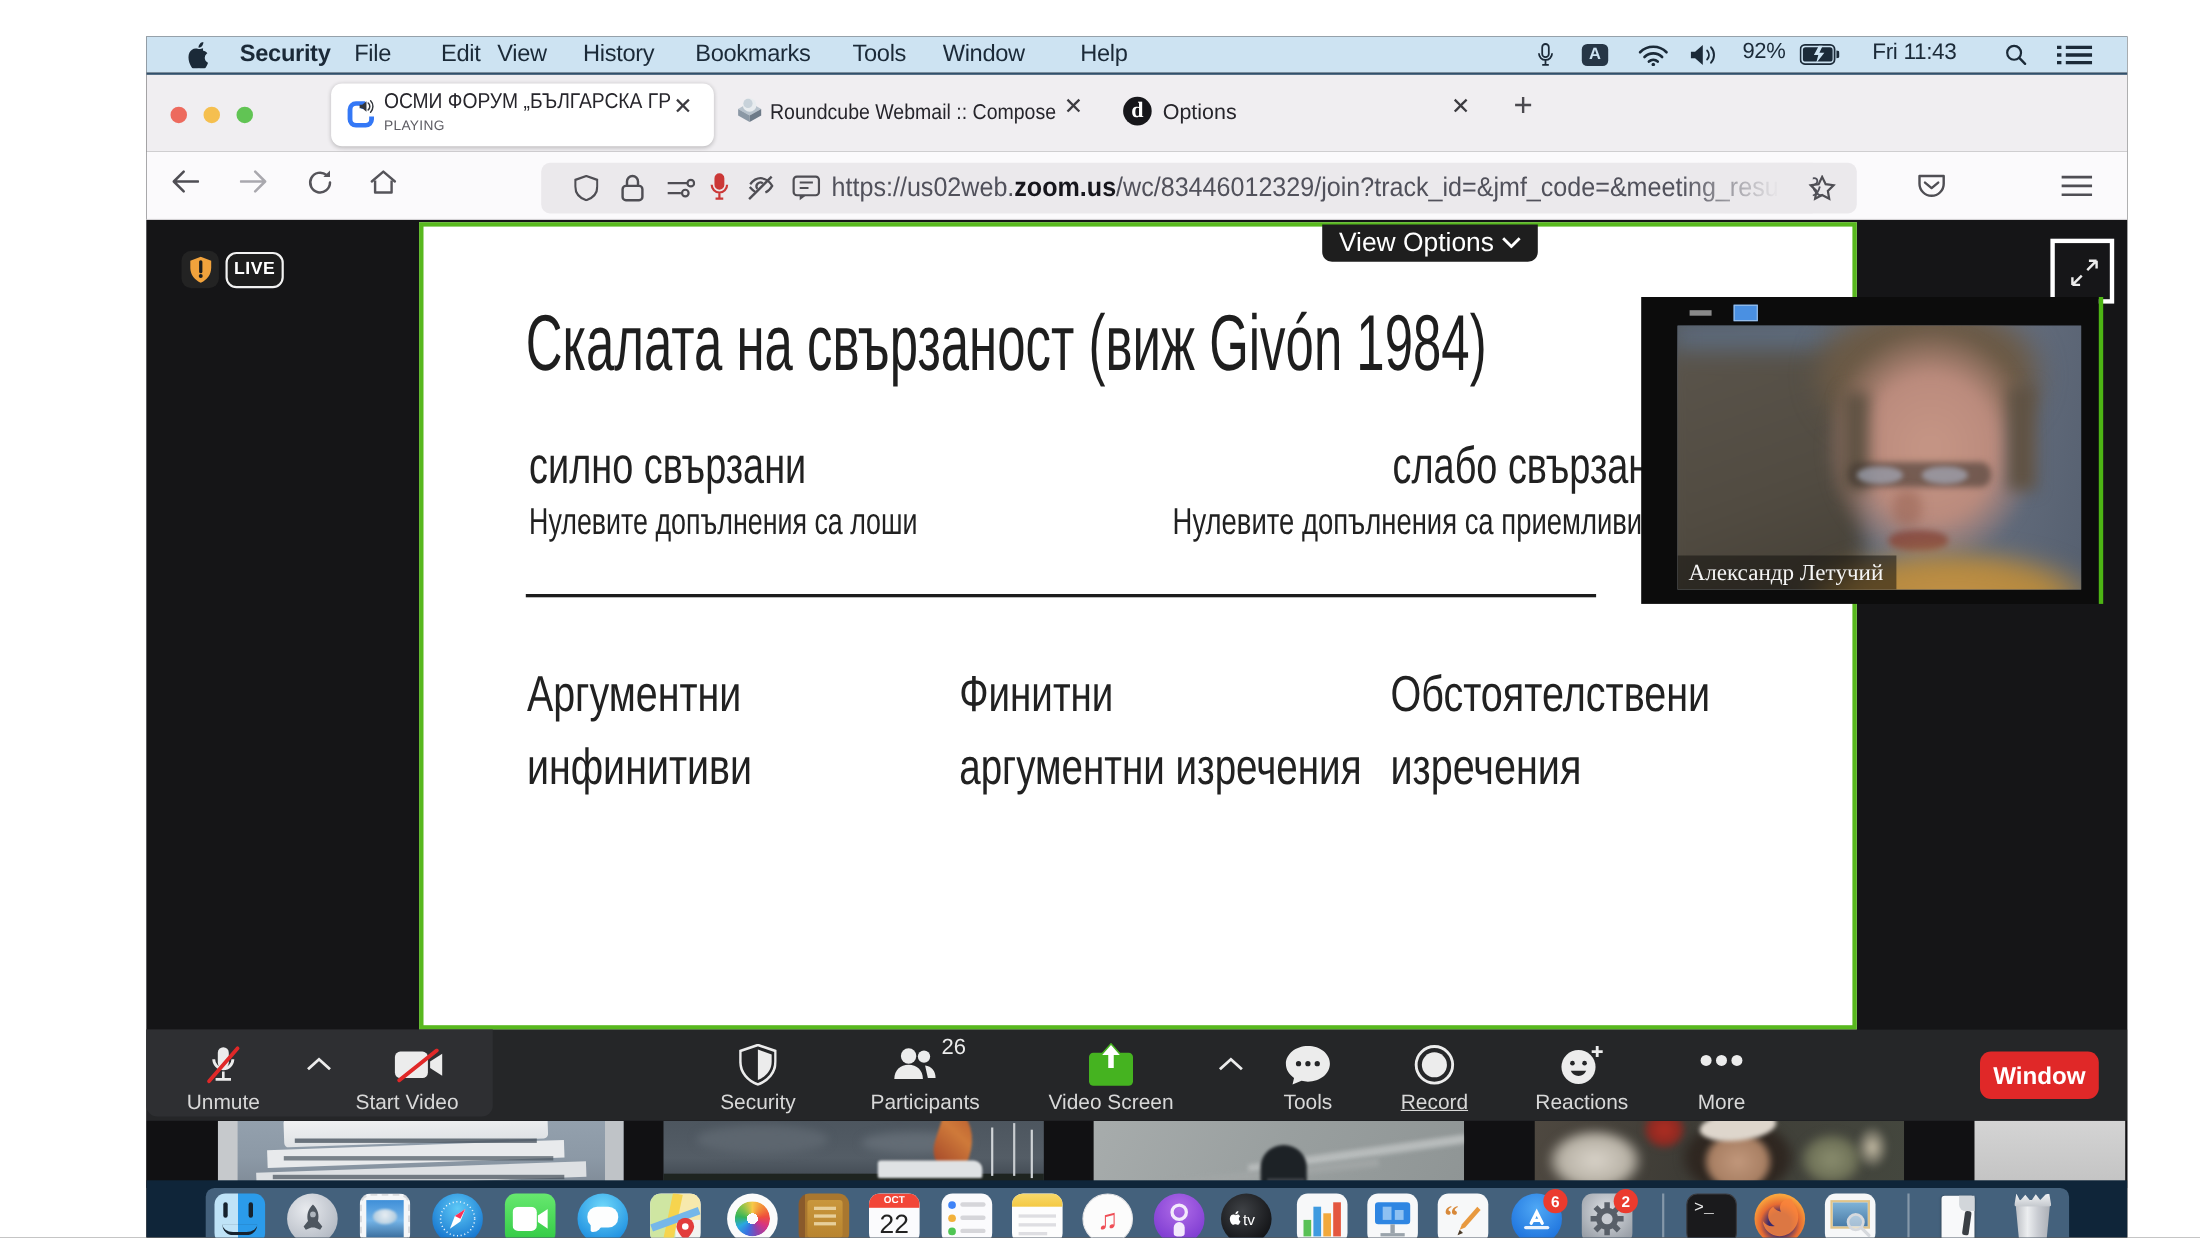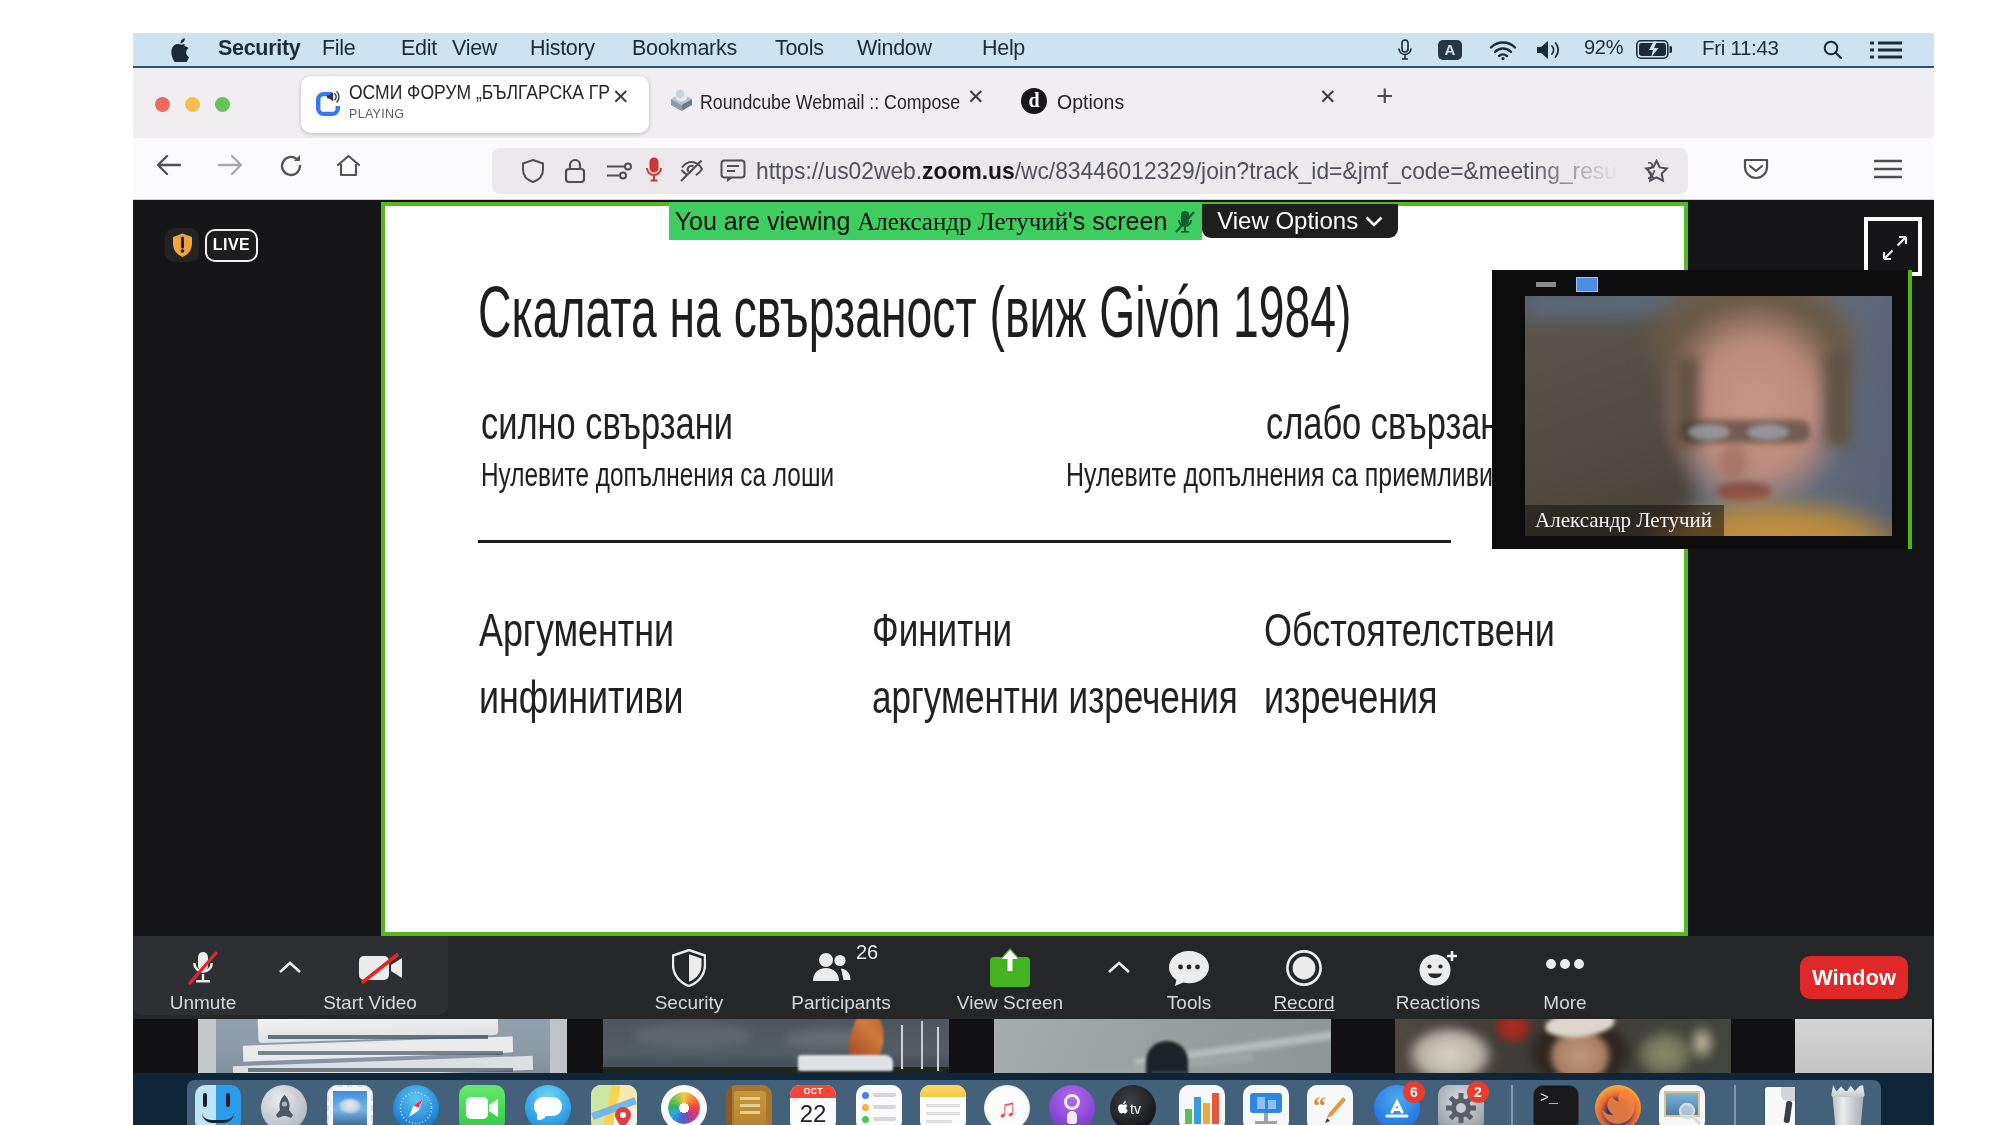--- a/index.html
+++ b/index.html
@@ -215,27 +215,20 @@
     <div class="t" id="st1" style="left:93px;top:70px;font-size:72px;line-height:72px;color:#1e1e1e;transform:scaleX(0.643);">Скалата на свързаност (виж Givón 1984)</div>
     <div class="t" id="st2" style="left:96px;top:193px;font-size:47px;line-height:47px;transform:scaleX(0.732);">силно свързани</div>
     <div class="t" id="st3" style="left:881px;top:193px;font-size:47px;line-height:47px;transform:scaleX(0.732);">слабо свързани</div>
     <div class="t" id="st4" style="left:96px;top:251px;font-size:34px;line-height:34px;transform:scaleX(0.717);">Нулевите допълнения са лоши</div>
     <div class="t" id="st5" style="left:681px;top:251px;font-size:34px;line-height:34px;transform:scaleX(0.734);">Нулевите допълнения са приемливи</div>
     <div class="abs" style="left:93px;top:334px;width:973px;height:3px;background:#1c1c1c;"></div>
     <div class="t" id="st6" style="left:94px;top:391px;font-size:46px;line-height:67px;transform:scaleX(0.779);">Аргументни<br>инфинитиви</div>
     <div class="t" id="st7" style="left:487px;top:391px;font-size:46px;line-height:67px;transform:scaleX(0.762);">Финитни<br>аргументни изречения</div>
     <div class="t" id="st8" style="left:879px;top:391px;font-size:46px;line-height:67px;transform:scaleX(0.782);">Обстоятелствени<br>изречения</div>
   </div>
-  <div id="viewbar">You are viewing <span style="font-family:'Liberation Serif',serif;">Александр Летучий</span>'s screen <svg style="display:inline-block;vertical-align:-4px;" width="22" height="24" viewBox="0 0 22 24">
-        <g fill="#135c2e">
-          <rect x="7" y="1" width="8" height="14" rx="4"></rect>
-          <path d="M4 10a7 7 0 0 0 14 0h-2a5 5 0 0 1-10 0zM10 17h2v4h-2zM7 21h8v1.5H7z"></path>
-        </g>
-        <path d="M2 22 20 2" stroke="#135c2e" stroke-width="2.4"></path>
-      </svg></div>
   <div id="viewopt">View Options <svg style="display:inline-block;vertical-align:2px;" width="18" height="11" viewBox="0 0 18 11">
         <path d="M1.5 1.5 9 9l7.5-7.5" fill="none" stroke="#fff" stroke-width="2.6"></path>
       </svg></div>
   <div id="liveshield">
       <svg style="margin:5px auto 0 7px;" width="21" height="25" viewBox="0 0 21 25">
         <path d="M10.5 0.5 20 4v6.5c0 6.5-4.2 11.5-9.5 13.5C5.2 22 1 17 1 10.5V4z" fill="#f2a33c"></path>
         <path d="M10.5 5v9" stroke="#1d1d1d" stroke-width="3" stroke-linecap="round"></path>
         <circle cx="10.5" cy="18" r="1.8" fill="#1d1d1d"></circle>
       </svg>
     </div>
@@ -334,21 +327,21 @@
         <g fill="#ececec">
           <circle cx="6" cy="6" r="5"></circle>
           <circle cx="20" cy="6" r="5"></circle>
           <circle cx="34" cy="6" r="5"></circle>
         </g>
       </svg>
     <div class="tlabel" style="left:70px;">Unmute</div>
     <div class="tlabel" style="left:237px;">Start Video</div>
     <div class="tlabel" style="left:556px;">Security</div>
     <div class="tlabel" style="left:708px;">Participants</div>
-    <div class="tlabel" style="left:877px;">View Screen</div>
+    <div class="tlabel" style="left:877px;">Video Screen</div>
     <div class="tlabel" style="left:1056px;">Tools</div>
     <div class="tlabel" style="left:1171px;text-decoration:underline;">Record</div>
     <div class="tlabel" style="left:1305px;">Reactions</div>
     <div class="tlabel" style="left:1432px;">More</div>
     <div class="abs" style="left:1667px;top:20px;width:108px;height:43px;background:#e02828;border-radius:10px;color:#fff;font-size:22px;font-weight:bold;text-align:center;line-height:43px;">Window</div>
   </div>
 
   <div id="strip">
     <div class="thumb" style="left:65px;width:369px;">
       <div class="abs" style="left:0;top:0;width:369px;height:61px;background:linear-gradient(180deg,#93a0ad 0%,#8c99a6 55%,#7e8a96 100%);"></div>

